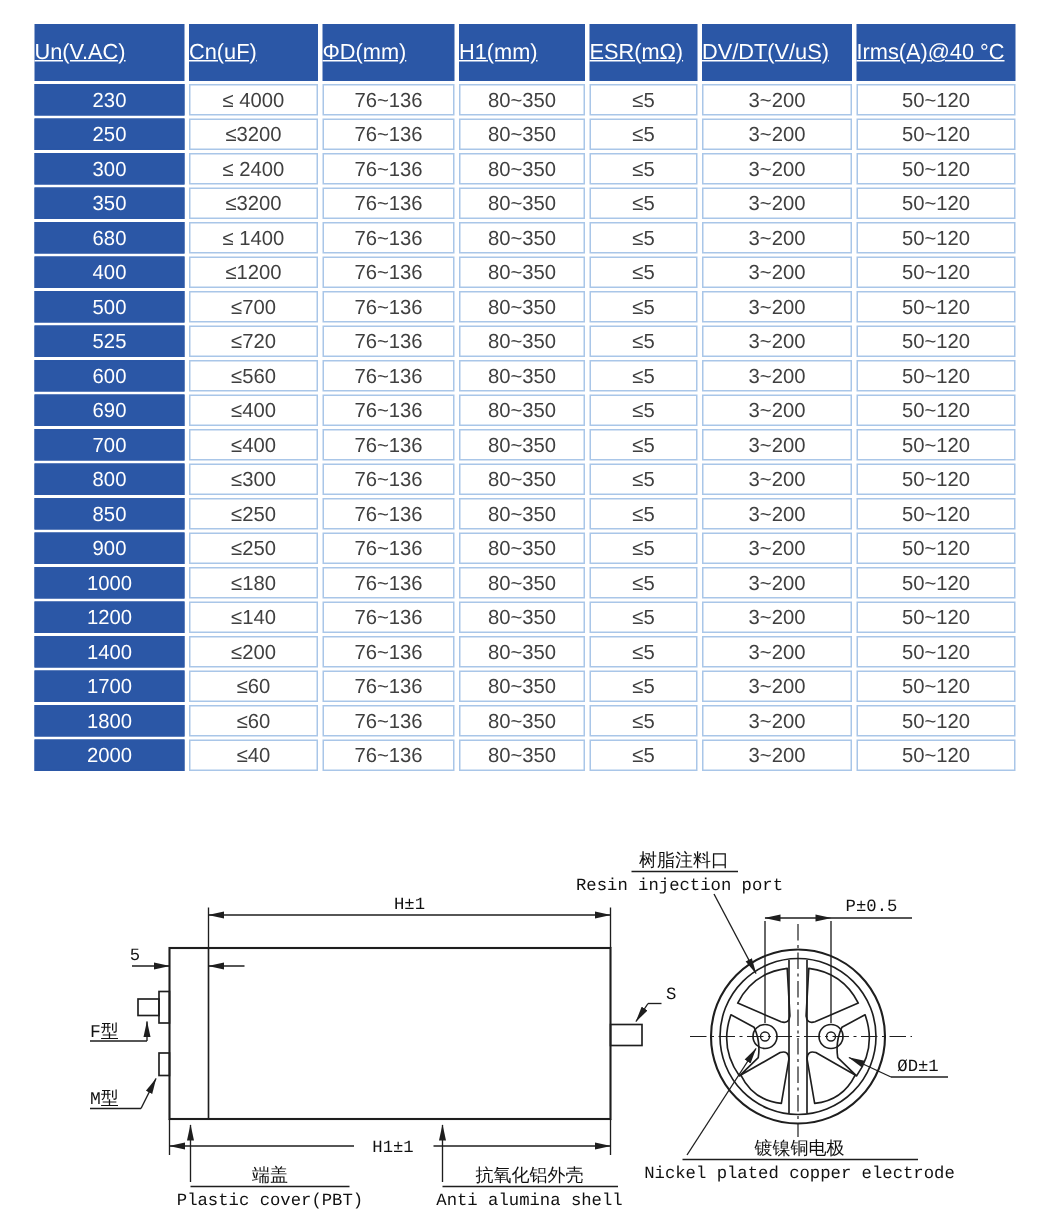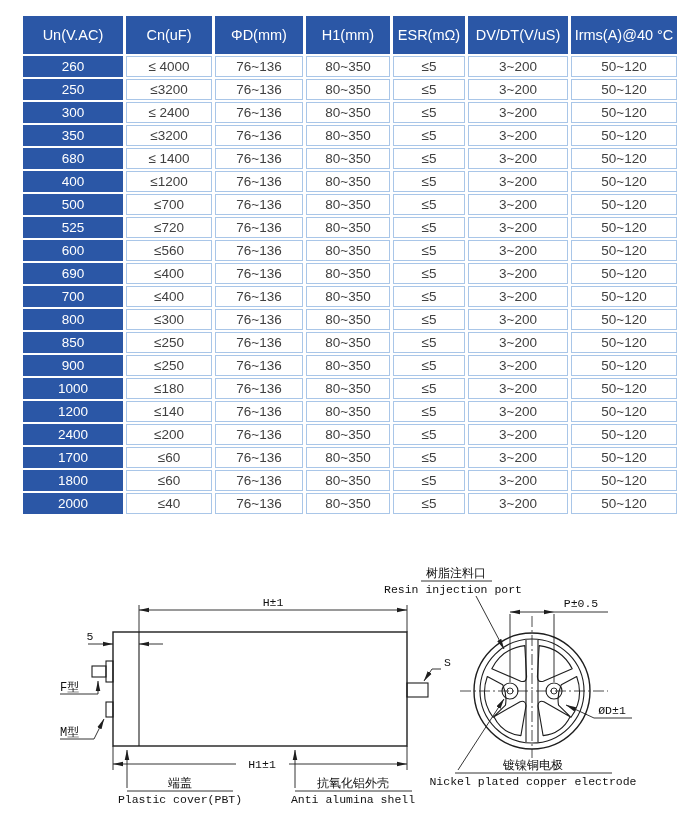--- a/index.html
+++ b/index.html
@@ -7,21 +7,21 @@
     --grid:#a9c6e8;
     --ink:#3f3f3f;
     --line:#1e1e1e;
   }
   html,body{margin:0;padding:0;background:#fff;}
   .page{position:relative;width:700px;height:818px;background:#fff;overflow:hidden;
         font-family:"Liberation Sans",sans-serif;}
   table.spec{position:absolute;left:20px;top:14px;width:660px;
         border-collapse:separate;border-spacing:3px 2px;table-layout:fixed;}
   table.spec th{background:var(--accent);color:#fff;font-weight:normal;
-        font-size:14.5px;height:38px;padding:0;text-align:center;letter-spacing:0;}
+        font-size:14.5px;height:38px;padding:0;text-align:left;letter-spacing:0;text-decoration:underline;}
   table.spec td{background:#fff;border:1px solid var(--grid);color:var(--ink);
         font-size:13.5px;height:19px;padding:0;text-align:center;white-space:nowrap;}
   table.spec td.vh{background:var(--accent);border:1px solid var(--accent);color:#fff;}
   svg.drawing{position:absolute;left:0;top:548px;}
   .cad{font-family:"Liberation Mono","DejaVu Sans Mono",monospace;font-size:11.5px;fill:#111;}
   .cadcn{font-family:"Liberation Mono","DejaVu Sans",monospace;font-size:12px;fill:#111;}
   .main{stroke:var(--line);stroke-width:1.4;fill:none;}
   .mid{stroke:var(--line);stroke-width:1.1;fill:none;}
   .thin{stroke:var(--line);stroke-width:0.9;fill:none;}
   .cl{stroke:var(--line);stroke-width:0.8;fill:none;stroke-dasharray:11 3 2 3;}
@@ -47,21 +47,21 @@
           <th>Cn(uF)</th>
           <th>ΦD(mm)</th>
           <th>H1(mm)</th>
           <th>ESR(mΩ)</th>
           <th>DV/DT(V/uS)</th>
           <th>Irms(A)@40 °C</th>
         </tr>
       </thead>
     <tbody>
         <tr>
-          <td class="vh">260</td>
+          <td class="vh">230</td>
           <td>≤ 4000</td>
           <td>76~136</td>
           <td>80~350</td>
           <td>≤5</td>
           <td>3~200</td>
           <td>50~120</td>
         </tr>
         <tr>
           <td class="vh">250</td>
           <td>≤3200</td>
@@ -191,21 +191,21 @@
         <tr>
           <td class="vh">1200</td>
           <td>≤140</td>
           <td>76~136</td>
           <td>80~350</td>
           <td>≤5</td>
           <td>3~200</td>
           <td>50~120</td>
         </tr>
         <tr>
-          <td class="vh">2400</td>
+          <td class="vh">1400</td>
           <td>≤200</td>
           <td>76~136</td>
           <td>80~350</td>
           <td>≤5</td>
           <td>3~200</td>
           <td>50~120</td>
         </tr>
         <tr>
           <td class="vh">1700</td>
           <td>≤60</td>

